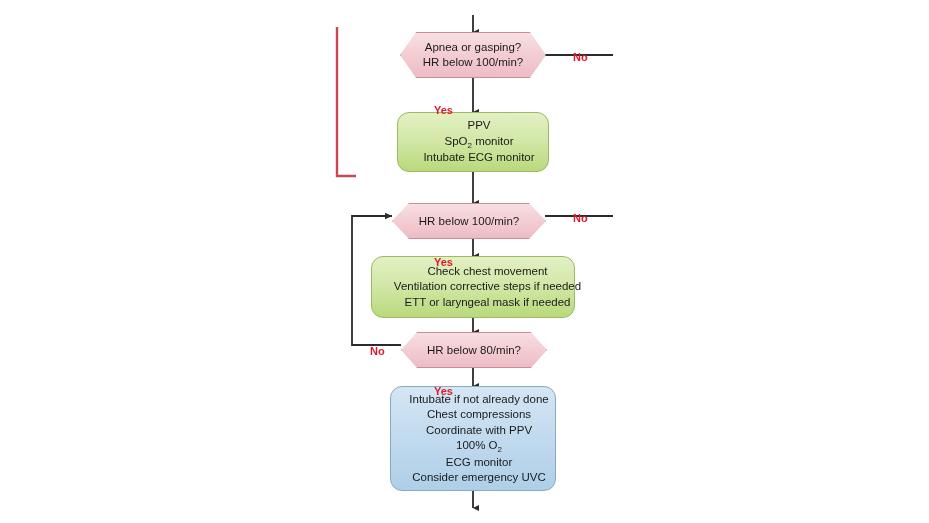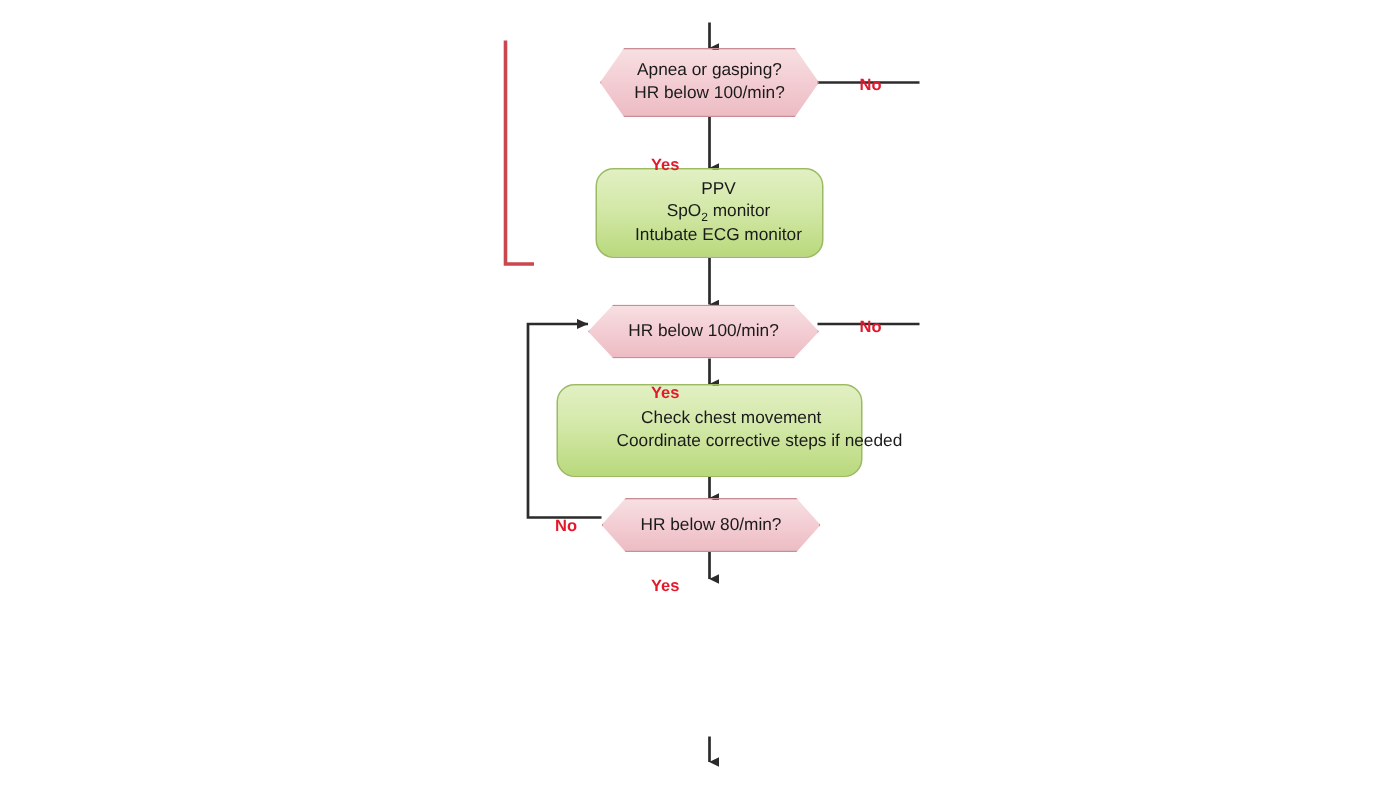--- a/index.html
+++ b/index.html
@@ -25,20 +25,21 @@
     top: 0;
     width: 929px;
     height: 523px;
     pointer-events: none;
   }
   .node {
     position: absolute;
     box-sizing: border-box;
     display: flex;
     flex-direction: column;
+    align-items: center;
     justify-content: center;
     text-align: center;
     color: #1a1a1a;
   }
   
   .decision {
     font-size: 11.5px;
     line-height: 15px;
     background: linear-gradient(to bottom, #f7dfe2 0%, #f3cdd3 50%, #edbcc4 100%);
     border: 1px solid #c98d96;
@@ -128,27 +129,36 @@
     <span class="pline">SpO<sub>2</sub> monitor</span>
     <span class="pline">Intubate ECG monitor</span>
   </div>
 
   <div class="node decision" style="left:392px; top:203px; width:154px; height:36px;">
     <span class="hexline">HR below 100/min?</span>
   </div>
 
   <div class="node process green" style="left:371px; top:256px; width:204px; height:62px;padding-left:27px;">
     <span class="pline">Check chest movement</span>
-    <span class="pline">Coordinate corrective steps if needed</span>
+    <span class="pline">Ventilation corrective steps if needed</span>
+    <span class="pline">ETT or laryngeal mask if needed</span>
   </div>
 
   <div class="node decision" style="left:401px; top:332px; width:146px; height:36px;">
     <span class="hexline">HR below 80/min?</span>
   </div>
 
+  <div class="node process blue" style="left:390px; top:386px; width:166px; height:105px;">
+    <span class="pline">Intubate if not already done</span>
+    <span class="pline">Chest compressions</span>
+    <span class="pline">Coordinate with PPV</span>
+    <span class="pline">100% O<sub>2</sub></span>
+    <span class="pline">ECG monitor</span>
+    <span class="pline">Consider emergency UVC</span>
+  </div>
 
   <div class="branch-label" style="left:573px; top:36px;">No</div>
 
   <div class="branch-label" style="left:434px; top:89px;">Yes</div>
 
   <div class="branch-label" style="left:573px; top:197px;">No</div>
 
   <div class="branch-label" style="left:434px; top:241px;">Yes</div>
 
   <div class="branch-label" style="left:370px; top:330px;">No</div>

